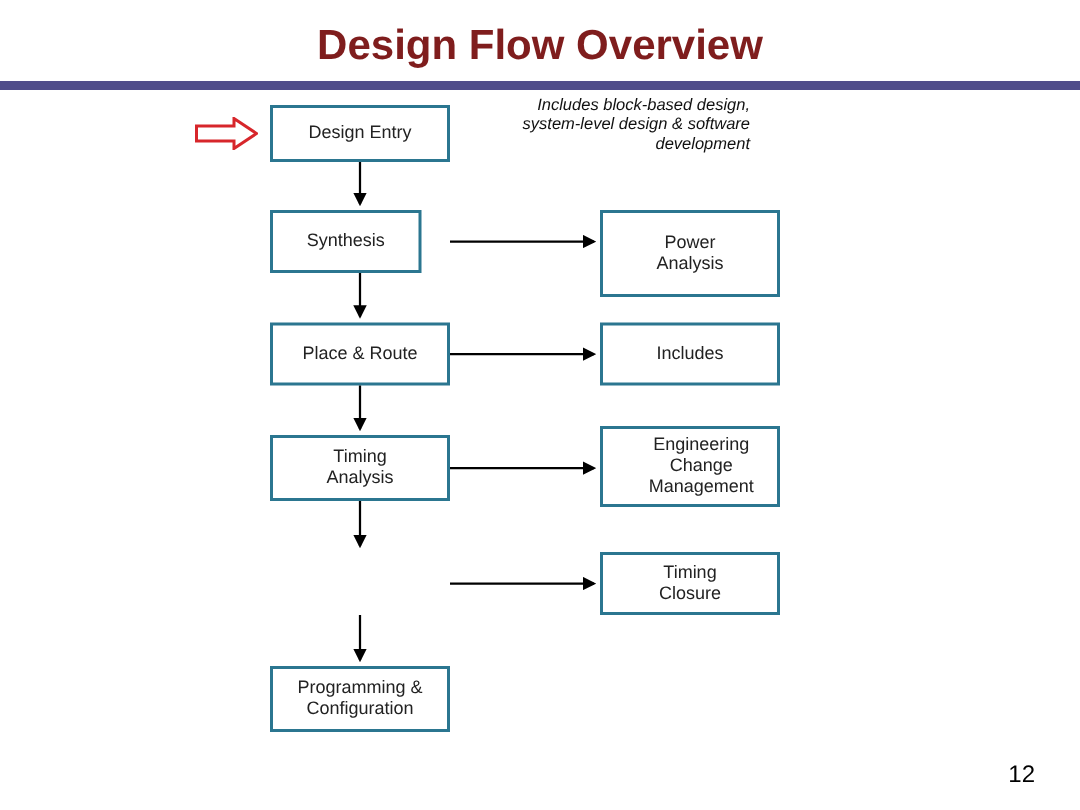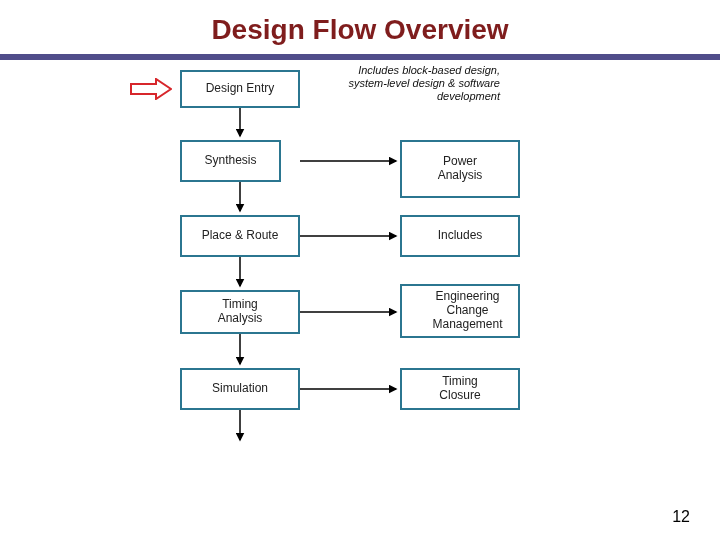--- a/index.html
+++ b/index.html
@@ -81,21 +81,22 @@
     </svg>
   </div>
 
   <div class="annotation" style="left:320px; top:4px;text-align:right;">Includes block-based design, system-level design &amp; software development</div>
 
   <div class="box" style="left:180px; top:10px; width:120px; height:38px;">Design Entry</div>
   <div class="box" style="left:180px; top:80px; width:101px; height:42px;">Synthesis</div>
   <div class="box" style="left:180px; top:155px; width:120px; height:42px;">Place &amp; Route</div>
   <div class="box" style="left:180px; top:230px; width:120px; height:44px; white-space:pre-line;">Timing
 Analysis</div>
-  <div class="box" style="left:180px; top:308px; width:120px; height:42px;">Simulation</div>
+  <div class="box" style="left:180px; top:384px; width:120px; height:44px; white-space:pre-line;">Programming &amp;
+Configuration</div>
 
   <div class="box" style="left:400px; top:80px; width:120px; height:58px; white-space:pre-line;">Power
 Analysis</div>
   <div class="box" style="left:400px; top:155px; width:120px; height:42px;">Includes</div>
   <div class="box" style="left:400px; top:224px; width:120px; height:54px; white-space:pre-line;padding-left:21px;">Engineering
 Change
 Management</div>
   <div class="box" style="left:400px; top:308px; width:120px; height:42px; white-space:pre-line;">Timing
 Closure</div>
 

